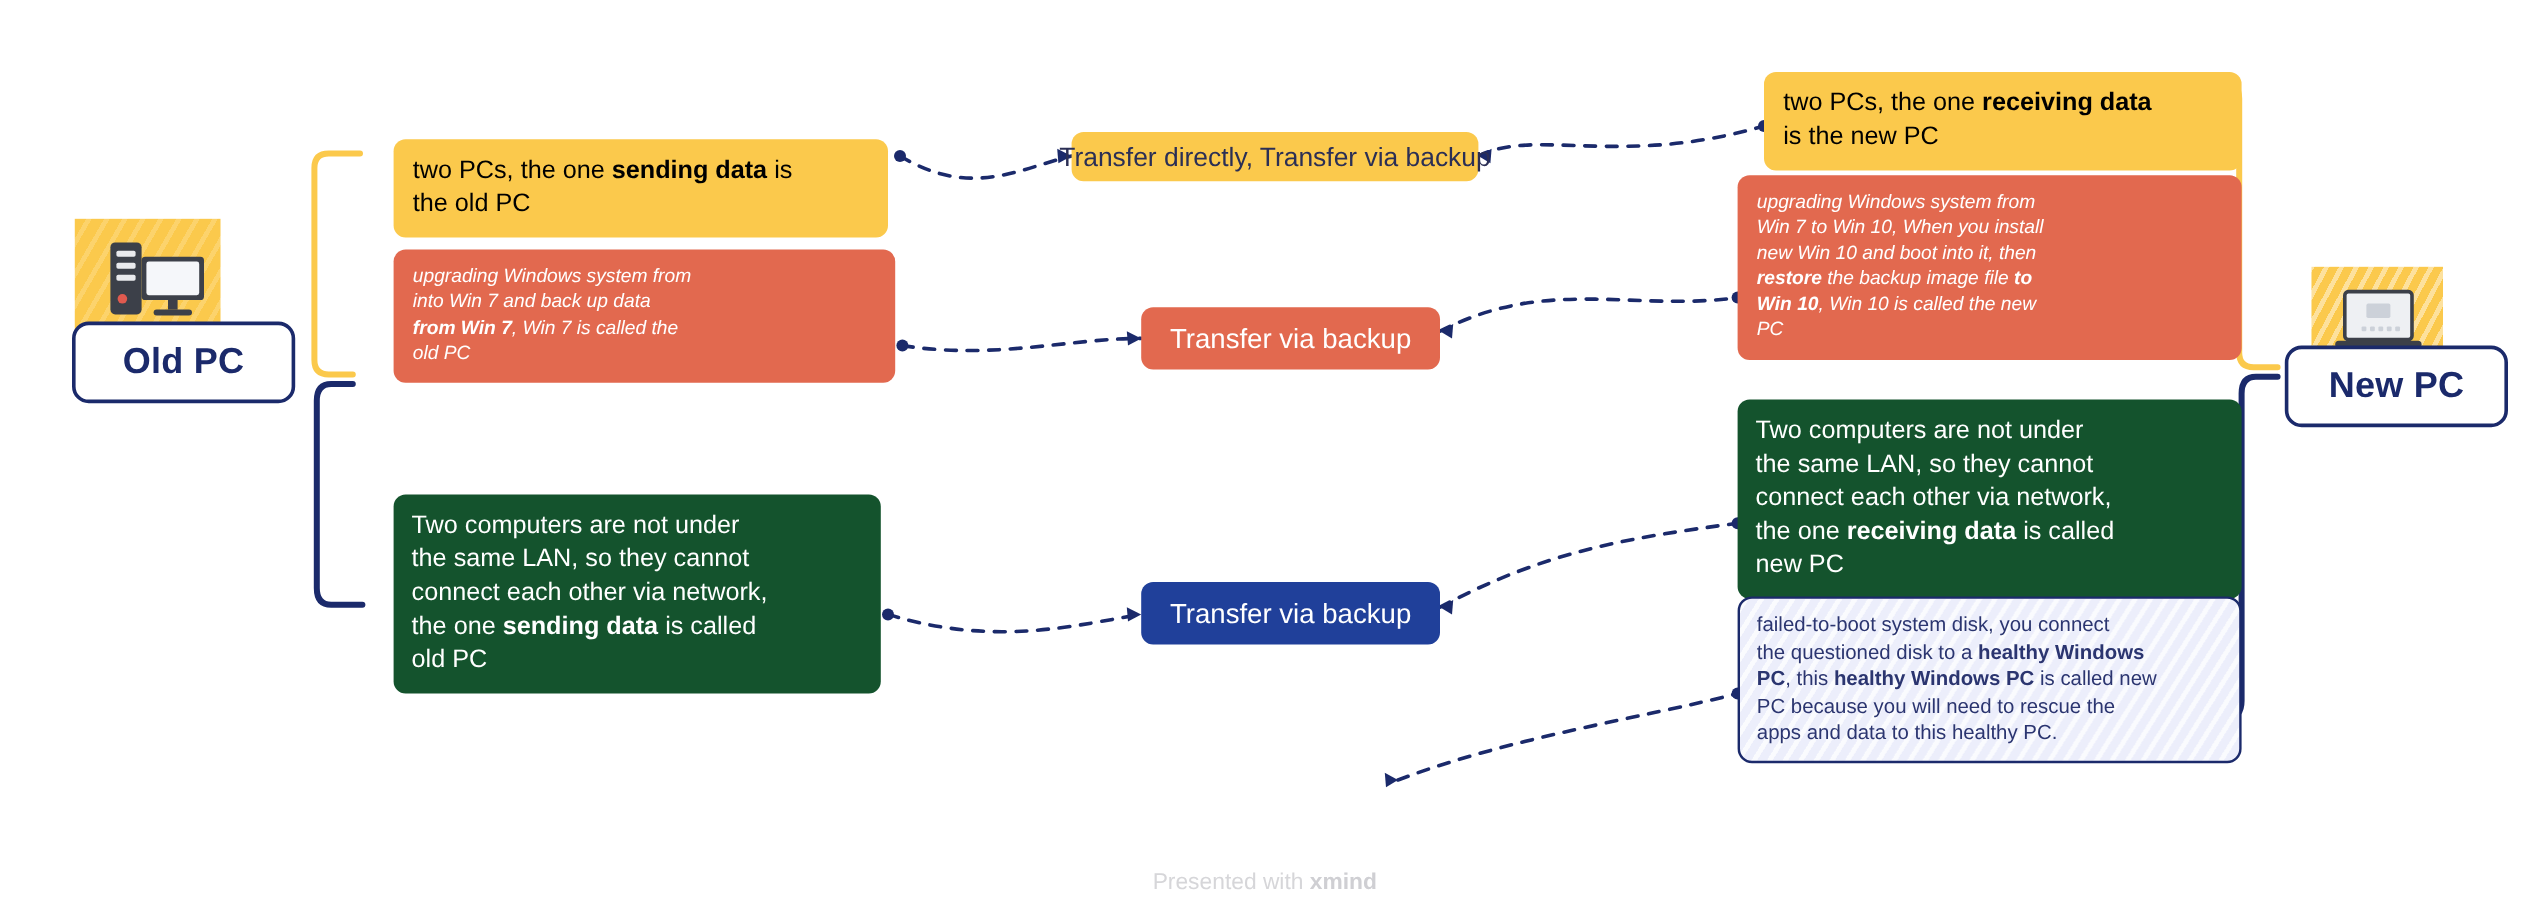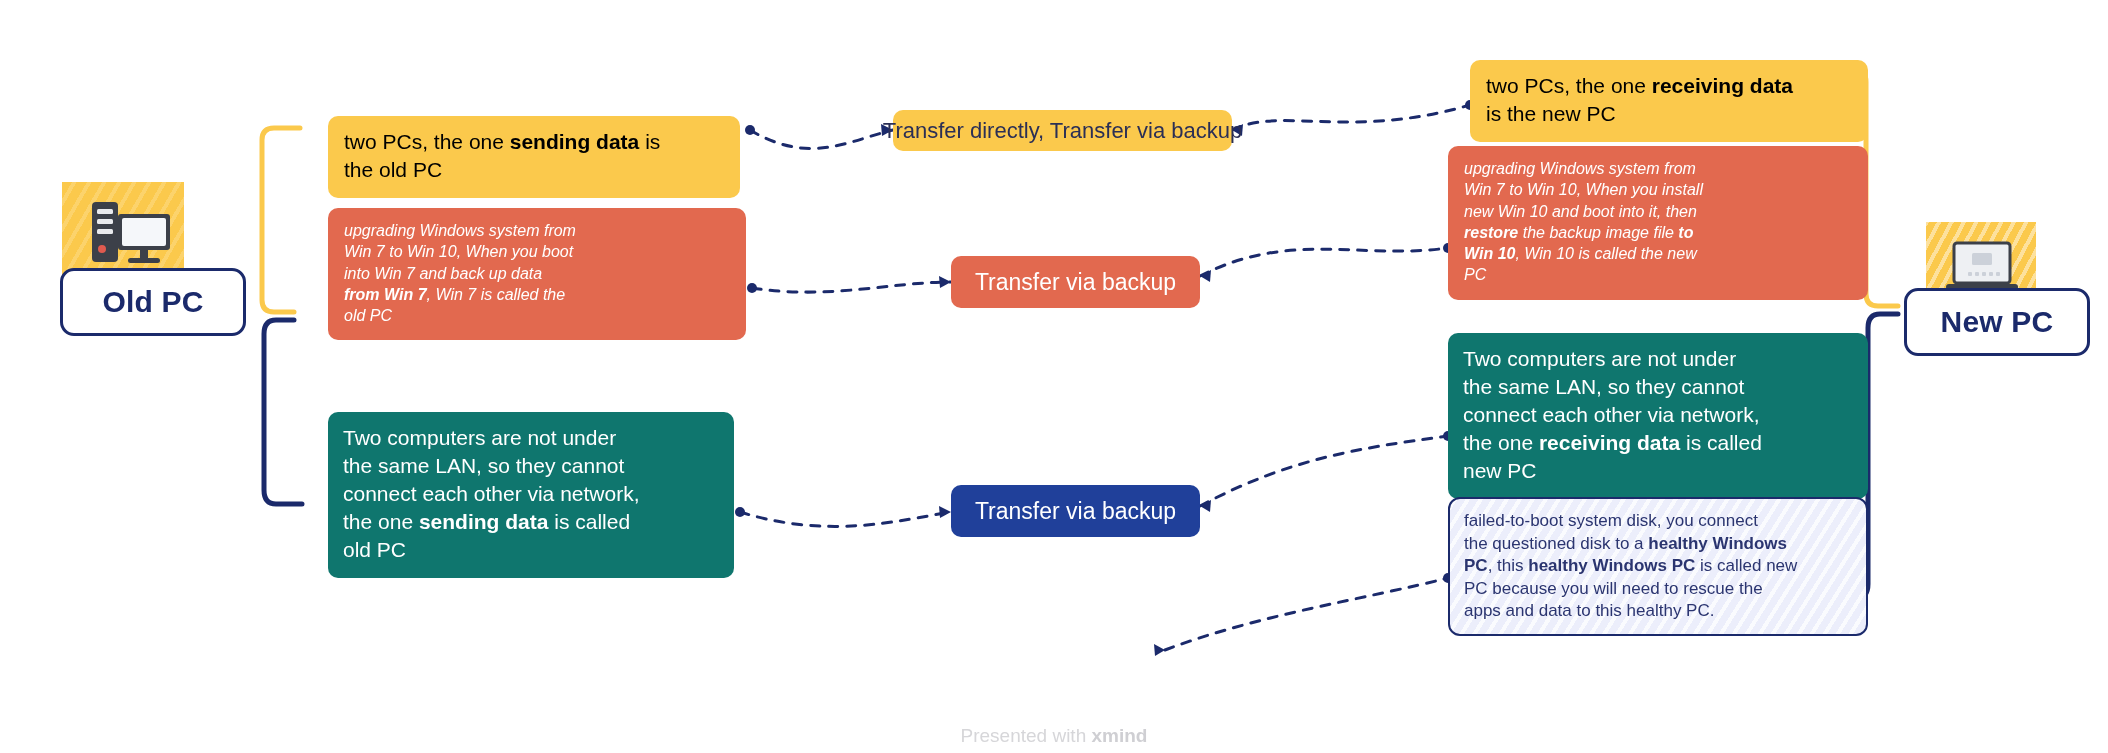--- a/index.html
+++ b/index.html
@@ -47,21 +47,21 @@
     box-sizing:border-box;
     padding:12px 16px 14px 16px;
     line-height:1.33;
     z-index:3;
   }
   .box .t{display:block;}
   .box b{font-weight:700;}
 
   .box.yellow{background:#fbc94c;color:#000000;font-size:21px;}
   .box.red{background:#e2694f;color:#ffffff;font-size:16px;font-style:italic;}
-  .box.navy{background:#0f766e;color:#ffffff;font-size:21px;padding-left:15px;}
+  .box.navy{background:#14532d;color:#ffffff;font-size:21px;padding-left:15px;}
   .box.lav{
     background:#eceefb;color:#2b3570;font-size:17px;
     border:2px solid #1b2a6b;border-radius:12px;
     padding:11px 14px;
     background-image:repeating-linear-gradient(-58deg,rgba(255,255,255,.75) 0 4px,rgba(255,255,255,0) 4px 11px);
   }
 
   
   .mid{
     position:absolute;
@@ -168,21 +168,20 @@
     </div>
   </div>
 
   <div class="box yellow" style="left:328px;top:84px;width:412px;margin-top:32px;">
       <span class="t"><span>two PCs, the one </span><b>sending data</b><span> is</span></span>
       <span class="t"><span>the old PC</span></span>
     </div>
 
   <div class="box red" style="left:328px;top:208px;width:418px;">
       <span class="t"><span>upgrading Windows system from</span></span>
-      <span class="t"><span>Win 7 to Win 10, When you boot</span></span>
       <span class="t"><span>into Win 7 and back up data</span></span>
       <span class="t"><b>from Win 7</b><span>, Win 7 is called the</span></span>
       <span class="t"><span>old PC</span></span>
     </div>
 
   <div class="box navy" style="left:328px;top:412px;width:406px;">
       <span class="t"><span>Two computers are not under</span></span>
       <span class="t"><span>the same LAN, so they cannot</span></span>
       <span class="t"><span>connect each other via network,</span></span>
       <span class="t"><span>the one </span><b>sending data</b><span> is called</span></span>

